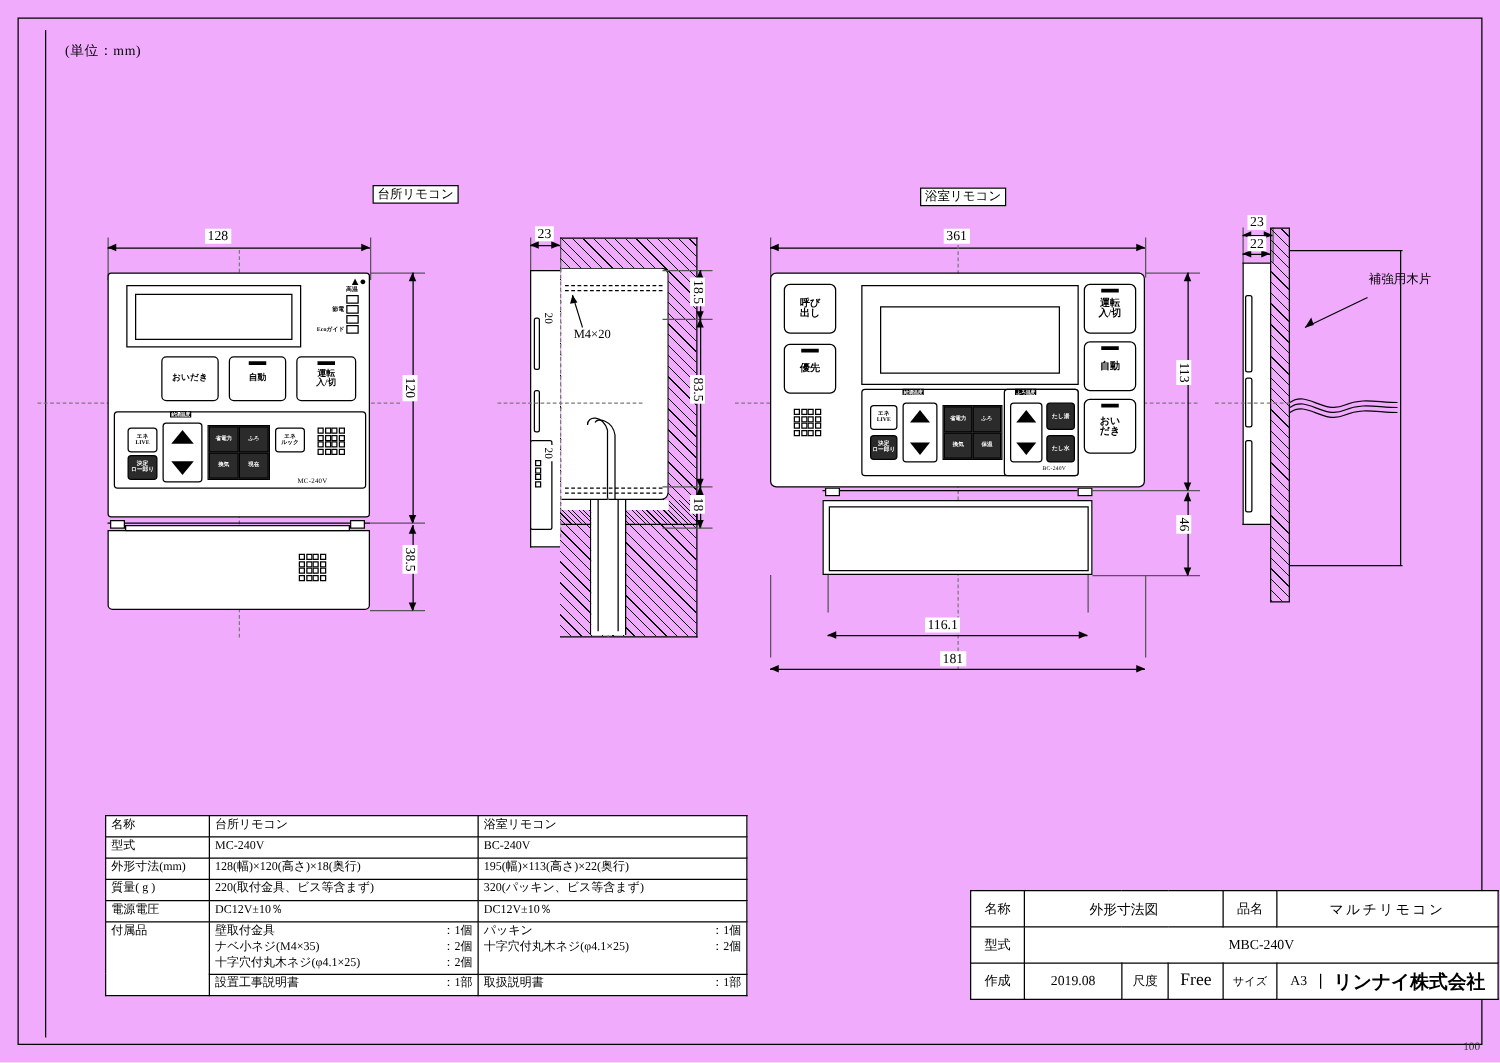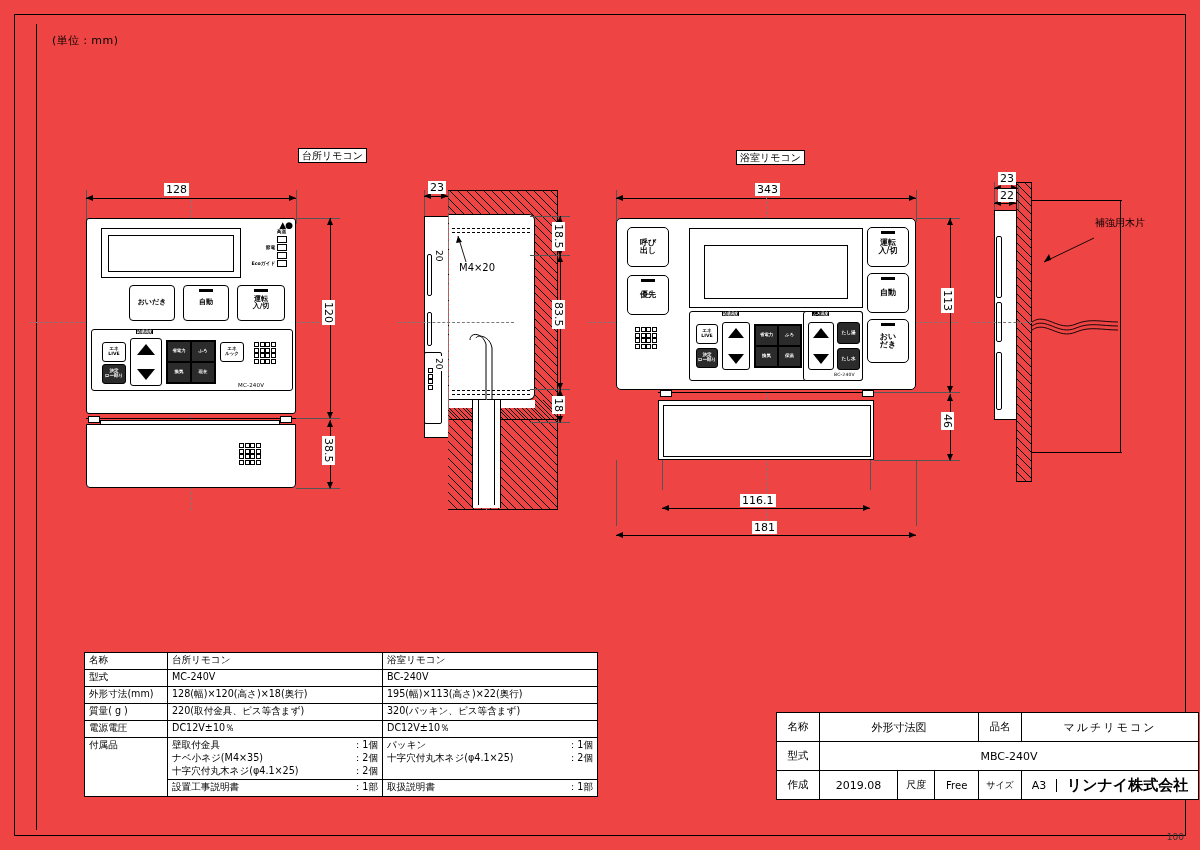--- a/index.html
+++ b/index.html
@@ -1,21 +1,21 @@
 <!DOCTYPE html>
 <html><head>
 <meta charset="utf-8">
 <style>
   html,body{margin:0;padding:0;background:#ffffff;}
   body{
     width:1200px;height:850px;position:relative;overflow:hidden;
     font-family:"DejaVu Sans","Liberation Sans",sans-serif;
     color:#000;
   }
-  .sheet{position:absolute;inset:0;background:#ef4444;}
+  .sheet{position:absolute;inset:0;background:#f0abfc;font-family:Liberation Serif, serif;}
   
   .frame{
     position:absolute;left:14px;top:14px;width:1172px;height:822px;
     border:1.4px solid #000;box-sizing:border-box;
   }
   .frame-inner{
     position:absolute;left:36px;top:24px;width:1146px;height:806px;
     border-left:1.4px solid #000;box-sizing:border-box;
   }
   .unit-note{
@@ -424,21 +424,21 @@
   <div class="dim-txt-v" style="left:434px;top:248px;font-size:9px;">20</div>
   <div class="dim-txt-v" style="left:434px;top:356px;font-size:9px;">20</div>
 
   <div class="lbl-box" style="left:736px;top:150px;">浴室リモコン</div>
 
   <div class="ext-v" style="left:616px;top:190px;height:32px;"></div>
   <div class="ext-v" style="left:916px;top:190px;height:32px;"></div>
   <div class="dim" style="left:616px;top:198px;width:300px;"></div>
   <div class="arrow arrow-l" style="left:616px;top:195px;"></div>
   <div class="arrow arrow-r" style="left:909px;top:195px;"></div>
-  <div class="dim-txt" style="left:755px;top:183px;">343</div>
+  <div class="dim-txt" style="left:755px;top:183px;">361</div>
 
   <div class="center-line-v" style="left:766px;top:196px;height:340px;"></div>
   <div class="center-line" style="left:588px;top:322px;width:370px;"></div>
 
   <div class="br-body">
     <div class="br-screen">
       <div class="br-screen-in"></div>
     </div>
 
     <div class="br-btn" style="left:10px;top:8px;width:42px;height:40px;flex-direction:column;">
@@ -687,21 +687,21 @@
         <td style="width:168px;letter-spacing:2px;">マルチリモコン</td>
       </tr>
       <tr>
         <td class="t-key">型式</td>
         <td colspan="5">MBC-240V</td>
       </tr>
       <tr>
         <td class="t-key">作成</td>
         <td style="width:68px;">2019.08</td>
         <td style="width:28px;font-size:10px;">尺度</td>
-        <td style="width:34px;font-size:10px;">Free</td>
+        <td style="width:34px;font-size:14px;">Free</td>
         <td class="t-key" style="font-size:9px;">サイズ</td>
         <td style="padding:0;">
           <div style="display:flex;align-items:center;height:100%;">
             <div style="width:34px;display:flex;align-items:center;justify-content:center;border-right:1px solid #000;font-size:11px;">A3</div>
             <div class="brand" style="flex:1;display:flex;align-items:center;justify-content:center;">リンナイ株式会社</div>
           </div>
         </td>
       </tr>
     </tbody>
   </table>

